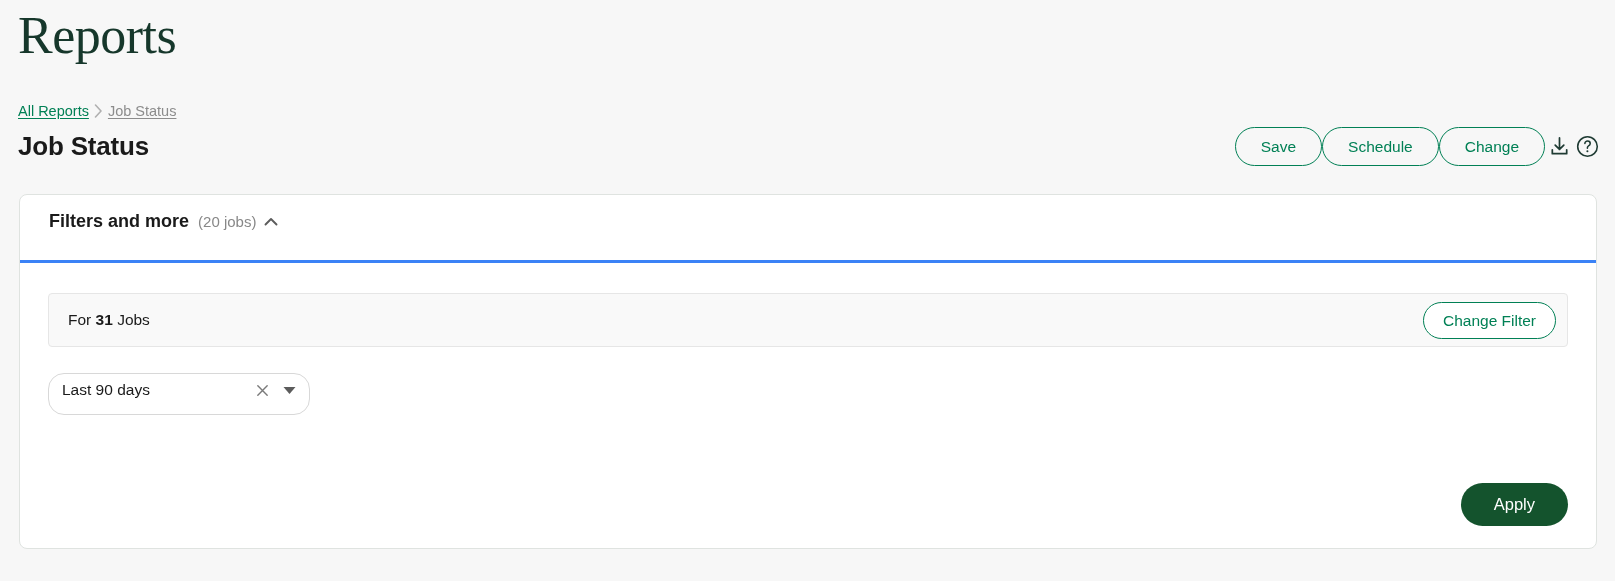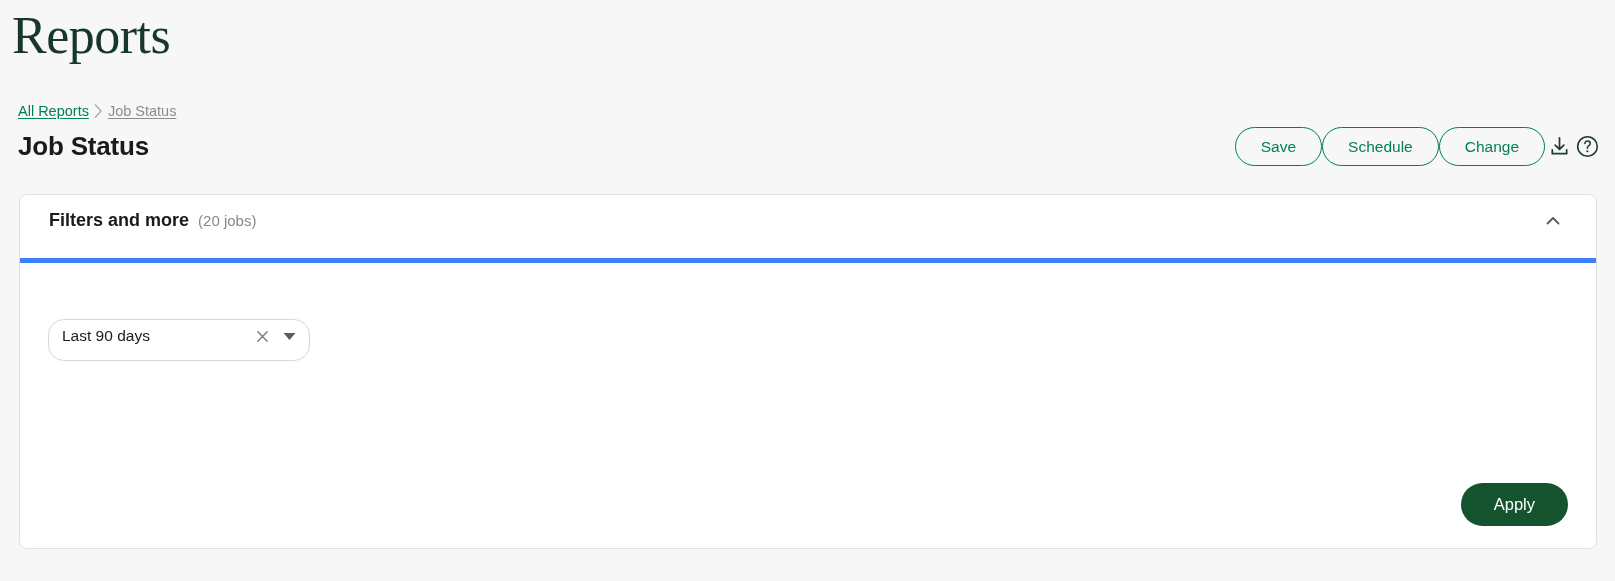--- a/index.html
+++ b/index.html
@@ -17,21 +17,21 @@
   }
 
   
   .page-heading {
     font-family: "Liberation Serif", serif;
     font-size: 52px;
     font-weight: 400;
     color: #16372b;
     letter-spacing: -0.5px;
     position: absolute;
-    left: 12px;
+    left: 18px;
     top: 2px;
     line-height: 68px;
   }
 
   
   .breadcrumb {
     position: absolute;
     left: 18px;
     top: 101px;
     display: flex;
@@ -114,25 +114,24 @@
     left: 19px;
     top: 194px;
     width: 1578px;
     height: 355px;
     background: #ffffff;
     border: 1px solid #dfe3e0;
     border-radius: 8px;
   }
   .card-header {
     height: 68px;
-    border-bottom: 5px solid #3b82f6;
+    border-bottom: 3px solid #3b82f6;
     display: flex;
     align-items: center;
     padding: 0 28px 12px 29px;
-    justify-content: space-between;
   }
   .card-header-left {
     display: flex;
     align-items: baseline;
     gap: 9px;
   }
   .card-title {
     font-size: 18px;
     font-weight: 700;
     color: #1a1a1a;
@@ -295,20 +294,28 @@
     <button class="chevron-btn">
       <svg width="20" height="20" viewBox="0 0 20 20" fill="none" aria-hidden="true">
         <path d="M4.5 12.5L10 7L15.5 12.5" stroke="#5c5c5c" stroke-width="1.9" stroke-linecap="round" stroke-linejoin="round"></path>
       </svg>
     </button>
   </div>
 
   <div class="card-body">
 
     <div>
+      <div class="filter-row">
+        <div class="filter-row-text">
+          <span>For</span>
+          <b>31</b>
+          <span>Jobs</span>
+        </div>
+        <button class="change-filter-btn">Change Filter</button>
+      </div>
     </div>
 
     <div class="open-date-block">
       <div class="select-box">
         <span class="select-value">Last 90 days</span>
         <span class="select-clear">
           <svg width="15" height="15" viewBox="0 0 16 16" fill="none" aria-hidden="true">
             <path d="M3 3L13 13M13 3L3 13" stroke="#7a7a7a" stroke-width="1.5" stroke-linecap="round"></path>
           </svg>
         </span>

